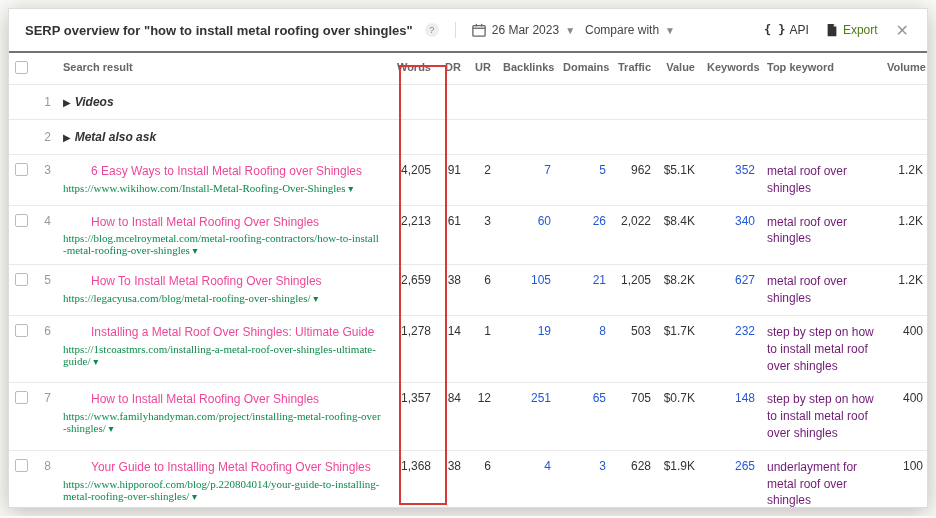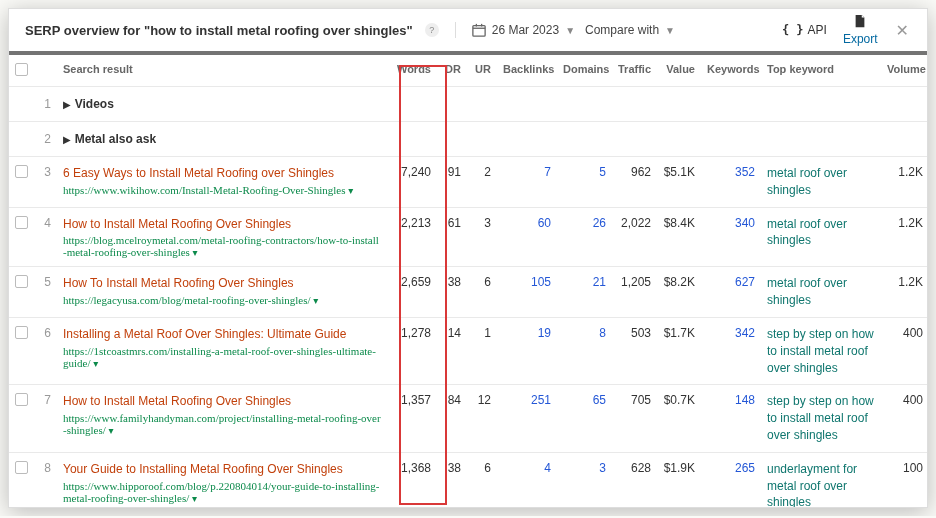--- a/index.html
+++ b/index.html
@@ -39,21 +39,21 @@
   }
   .vsep { width:1px; height:16px; background:#ddd; margin:0 6px; }
   .date-btn, .compare-btn {
     display: inline-flex; align-items: center; gap: 6px;
     color: #444; cursor: pointer; font-size: 12px;
   }
   .cal-icon { width:14px; height:14px; fill:#666; }
   .caret { font-size: 10px; color: #888; }
   .topbar-right { margin-left: auto; display: flex; align-items: center; gap: 16px; }
   .api-btn { display:flex; align-items:center; gap:4px; cursor:pointer; color:#333; }
-  .export-btn { display:flex; align-items:center; gap:4px; cursor:pointer; color:#0369a1;flex-direction:column; }
+  .export-btn { display:flex; align-items:center; gap:4px; cursor:pointer; color:#4d7c0f; }
   .close-btn { cursor:pointer; color:#999; font-size:16px; padding:0 2px; }
   .braces { font-family: monospace; font-weight:700; }
   
   .tbl { width: 100%; border-collapse: collapse; table-layout: fixed; }
   .tbl th, .tbl td {
     border-bottom: 1px solid #e9e9e9;
     padding: 8px 6px;
     text-align: right;
     vertical-align: top;
     font-size: 12px;
@@ -79,38 +79,38 @@
   .col-vol   { width: 48px; }
   .chk {
     width: 13px; height: 13px; border: 1px solid #bbb; border-radius: 2px;
     background: #fff; display:inline-block; cursor:pointer;
   }
   .idx { color: #999; font-size: 11px; }
   .linkish { color: #2457d6; }
   .linkish.clickable { cursor: pointer; }
   .url { color: #0c8a4b; font-size: 11px; word-break: break-all; font-family: Liberation Serif, serif; }
   .url .caret { color:#0c8a4b; }
-  .row-title { color:#c2410c; cursor:pointer; line-height:1.4; }
-  .top-kw { color:#0f766e; font-size:12px; cursor:pointer; text-align:right; line-height:1.4; }
+  .row-title { color:#ec4899; cursor:pointer; line-height:1.4;margin-left:28px; }
+  .top-kw { color:#701a75; font-size:12px; cursor:pointer; text-align:right; line-height:1.4; }
   .feature-row td { padding-top:10px; padding-bottom:10px; }
-  .feature-label { font-weight:700; color:#333; }
+  .feature-label { font-weight:700; color:#333;font-style:italic; }
   .tri { font-size:10px; color:#333; display:inline-block; margin-right:4px; }
   
   .highlight-box {
     position: absolute;
     border: 2px solid #d93838;
     pointer-events: none;
     top: 56px;
     left: 390px;
     width: 48px;
     height: 440px;
   }
   
   .cell-body { display:flex; flex-direction:column; gap:2px; }
-  .hdr-row td, .hdr-row th { border-top: 4px solid #737373; }
+  .hdr-row td, .hdr-row th { border-top: 2px solid #737373; }
 </style>
 </head>
 <body>
 
 <div class="frame">
 
   <div class="topbar">
     <span class="title">SERP overview for "how to install metal roofing over shingles"</span>
     <span class="help-circ">?</span>
     <span class="vsep"></span>
@@ -192,21 +192,21 @@
         </tr>
         <tr>
           <td class="left"><span class="chk"></span></td>
           <td class="idx">3</td>
           <td class="left">
             <div class="cell-body">
               <span class="row-title">6 Easy Ways to Install Metal Roofing over Shingles</span>
               <span class="url">https://www.wikihow.com/Install-Metal-Roofing-Over-Shingles <span class="caret">▾</span></span>
             </div>
           </td>
-          <td class="num">7,240</td>
+          <td class="num">4,205</td>
           <td class="num">91</td>
           <td class="num">2</td>
           <td class="num"><span class="linkish clickable">7</span></td>
           <td class="num"><span class="linkish clickable">5</span></td>
           <td class="num">962</td>
           <td class="num">$5.1K</td>
           <td class="num"><span class="linkish clickable">352</span></td>
           <td class="left"><span class="top-kw">metal roof over shingles</span></td>
           <td class="num">1.2K</td>
         </tr>
@@ -259,21 +259,21 @@
               <span class="url">https://1stcoastmrs.com/installing-a-metal-roof-over-shingles-ultimate-guide/ <span class="caret">▾</span></span>
             </div>
           </td>
           <td class="num">1,278</td>
           <td class="num">14</td>
           <td class="num">1</td>
           <td class="num"><span class="linkish clickable">19</span></td>
           <td class="num"><span class="linkish clickable">8</span></td>
           <td class="num">503</td>
           <td class="num">$1.7K</td>
-          <td class="num"><span class="linkish clickable">342</span></td>
+          <td class="num"><span class="linkish clickable">232</span></td>
           <td class="left"><span class="top-kw">step by step on how to install metal roof over shingles</span></td>
           <td class="num">400</td>
         </tr>
         <tr>
           <td class="left"><span class="chk"></span></td>
           <td class="idx">7</td>
           <td class="left">
             <div class="cell-body">
               <span class="row-title">How to Install Metal Roofing Over Shingles</span>
               <span class="url">https://www.familyhandyman.com/project/installing-metal-roofing-over-shingles/ <span class="caret">▾</span></span>

